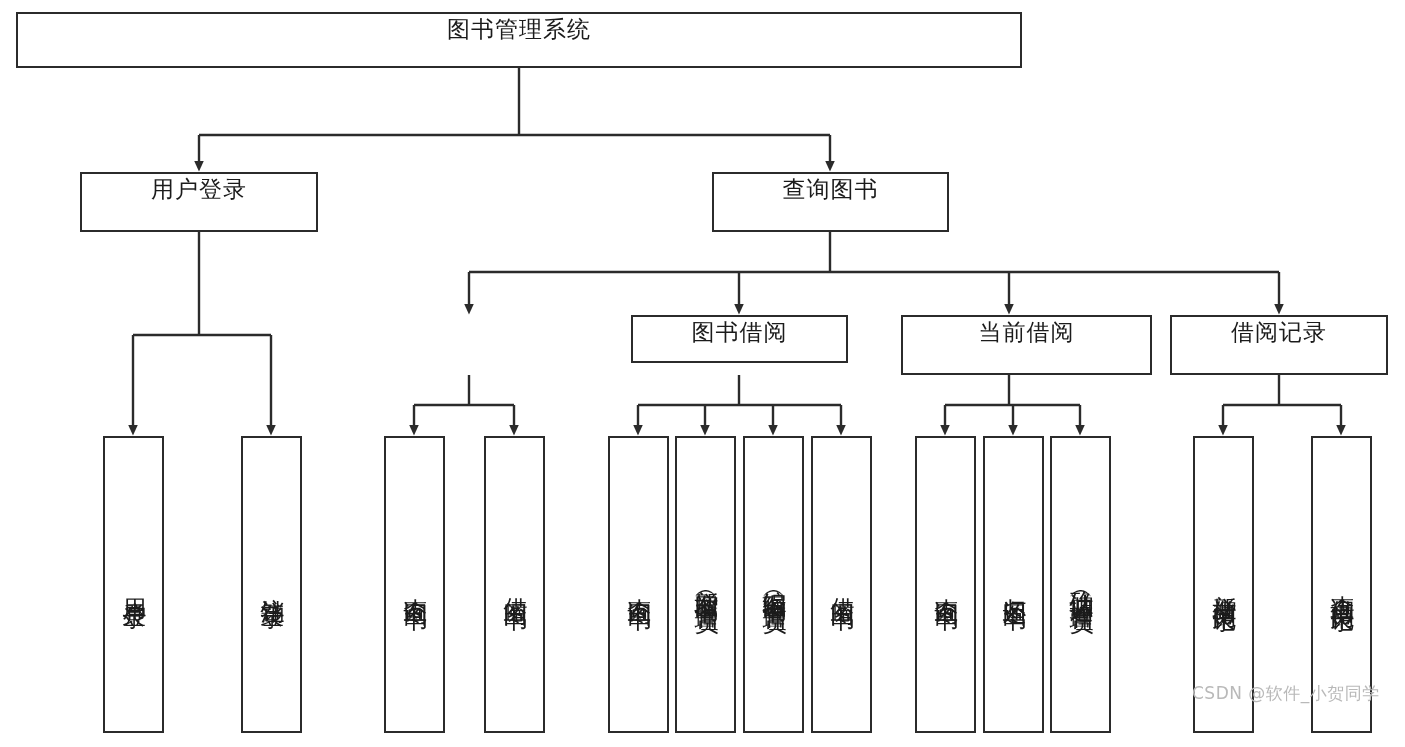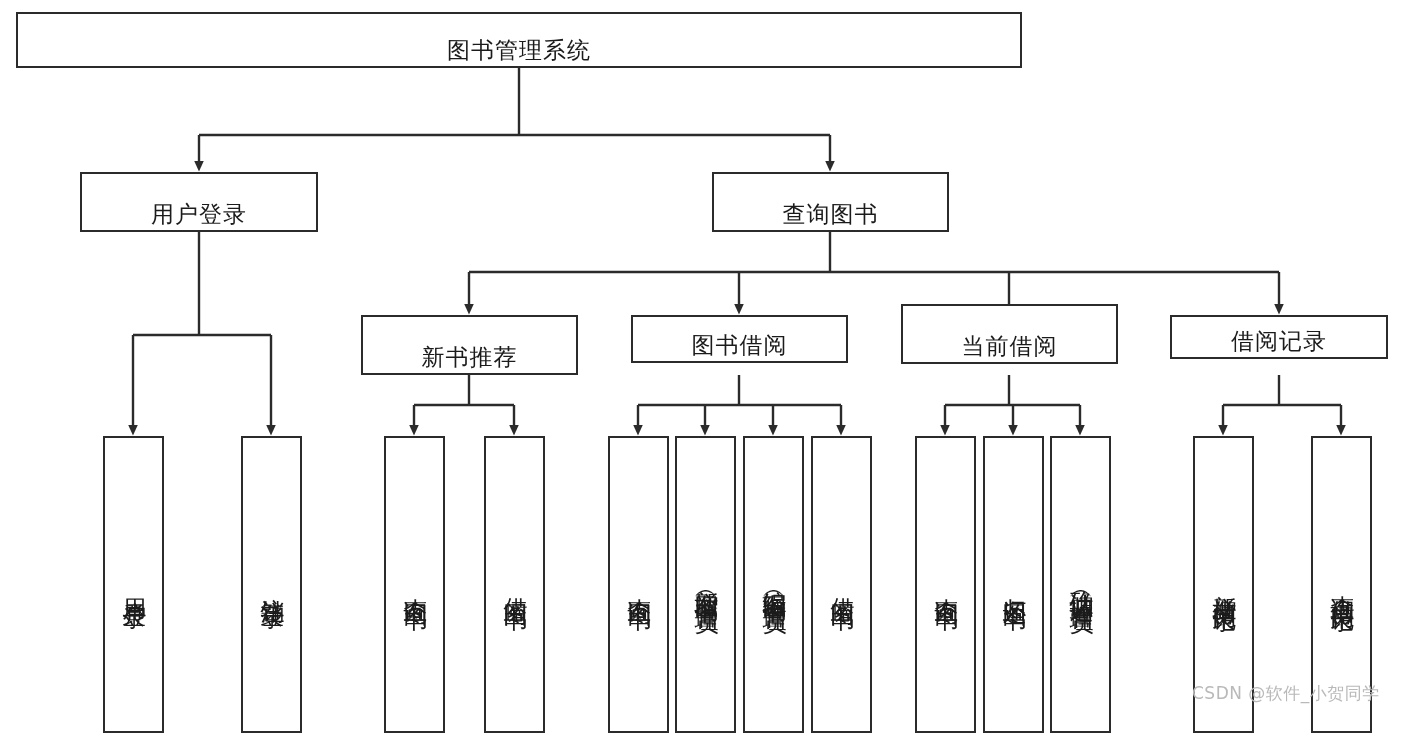--- a/index.html
+++ b/index.html
@@ -6,21 +6,21 @@
   body{
     width:1405px;height:747px;overflow:hidden;
     font-family:"DejaVu Sans","Liberation Sans",sans-serif;
   }
   #canvas{position:relative;width:1405px;height:747px;background:#fff;}
   #wires{position:absolute;left:0;top:0;width:1405px;height:747px;}
 
   .node{
     position:absolute;box-sizing:border-box;
     background:#ffffff;border:2px solid #2b2b2b;
-    display:flex;align-items:flex-end;justify-content:center;
+    display:flex;align-items:flex-start;justify-content:center;
     color:#1b1b1b;
   }
   .node.h{ font-size:23px; letter-spacing:1px; }
   .node.root{ font-size:23px; }
 
   .node.v{
     padding:6px 0;
     align-items:center;justify-content:center;
   }
   .vtext{
@@ -98,30 +98,27 @@
     <span>图书管理系统</span>
   </div>
 
   <div class="node h" style="left:80px;top:172px;width:238px;height:60px;">
     <span>用户登录</span>
   </div>
   <div class="node h" style="left:712px;top:172px;width:237px;height:60px;">
     <span>查询图书</span>
   </div>
 
-  <div class="node h" style="left:361px;top:315px;width:217px;height:60px;">
-    <span>新书推荐</span>
-  </div>
   <div class="node h" style="left:631px;top:315px;width:217px;height:48px;">
     <span>图书借阅</span>
   </div>
-  <div class="node h" style="left:901px;top:304px;width:217px;height:60px;">
+  <div class="node h" style="left:901px;top:315px;width:251px;height:60px;">
     <span>当前借阅</span>
   </div>
-  <div class="node h" style="left:1170px;top:315px;width:218px;height:44px;">
+  <div class="node h" style="left:1170px;top:315px;width:218px;height:60px;">
     <span>借阅记录</span>
   </div>
 
   <div class="node v" style="left:103px;top:436px;width:61px;height:297px;">
     <span class="vtext">用户登录</span>
   </div>
   <div class="node v" style="left:241px;top:436px;width:61px;height:297px;">
     <span class="vtext">注销登录</span>
   </div>
 

